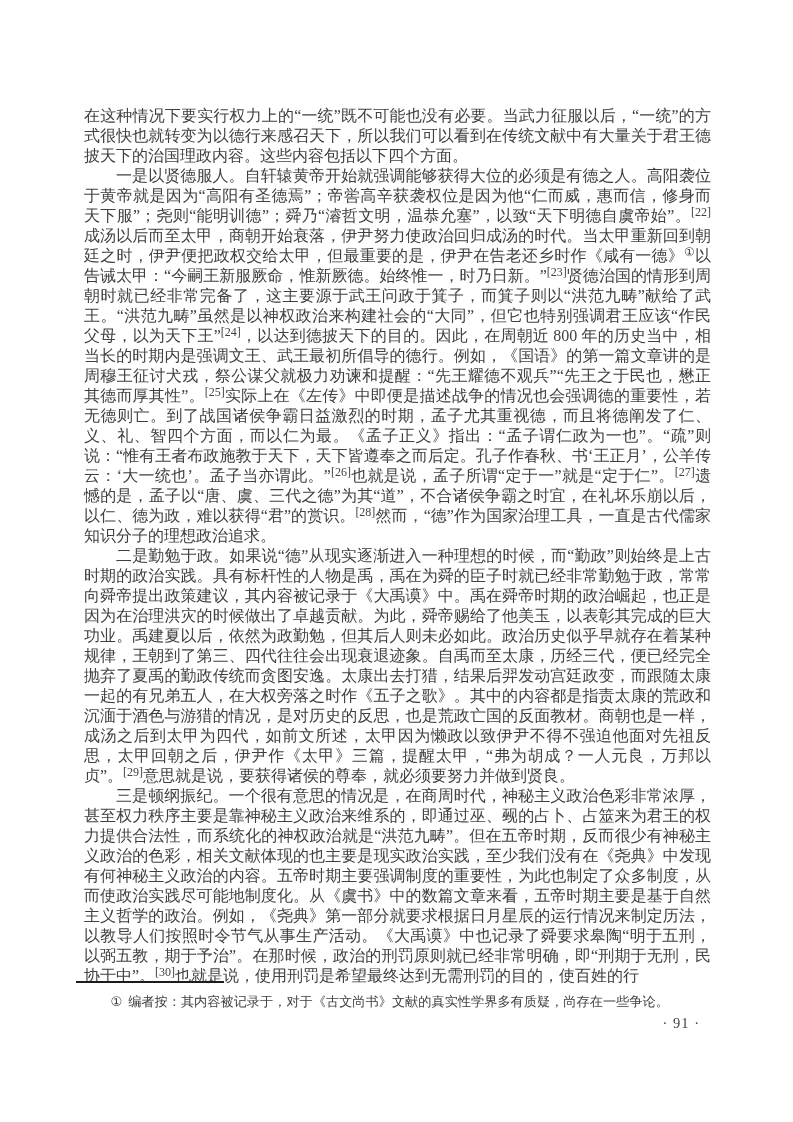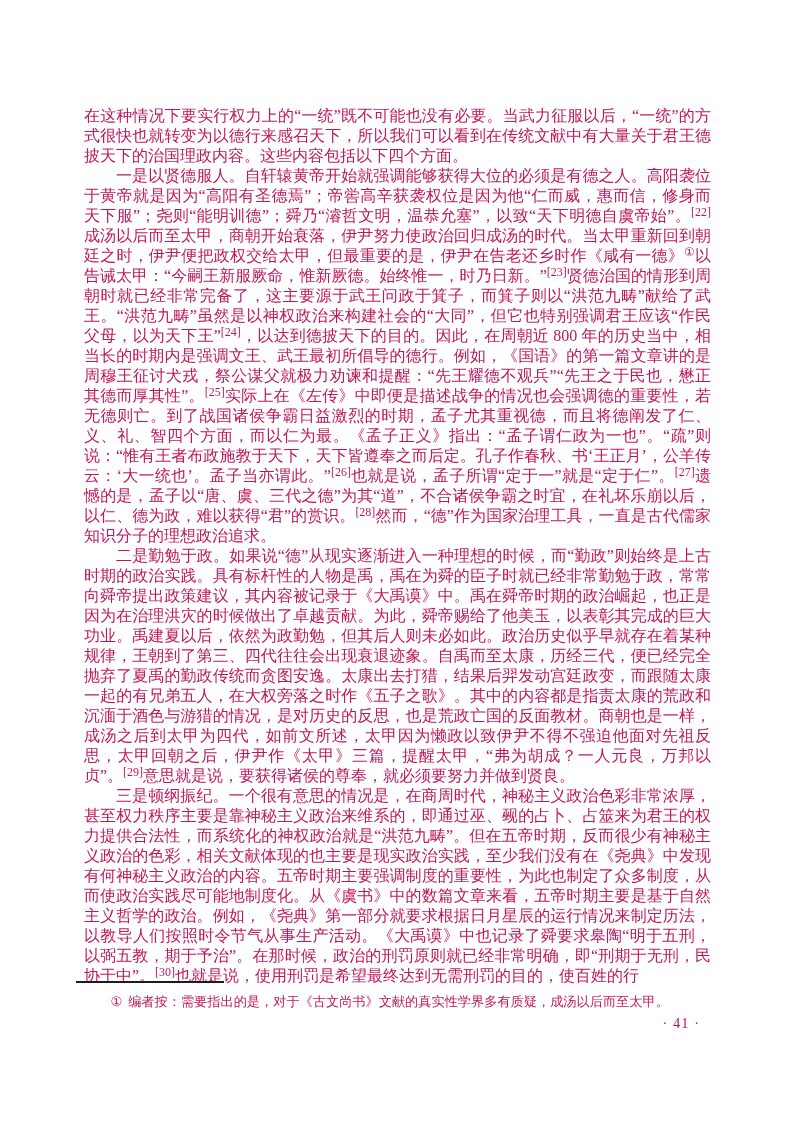--- a/index.html
+++ b/index.html
@@ -69,25 +69,25 @@
     top: 1015px;
     width: 616px;
     text-align: right;
     font-size: 14.5px;
     letter-spacing: 1px;
   }
 </style>
 </head>
 <body>
 
-<div class="page" style="background: rgb(255, 255, 255); color: #be185d;">
+<div class="page" style="background: rgb(255, 255, 255); color: #404040;">
   <div class="body-text">
       <p class="para"><span>在这种情况下要实行权力上的“一统”既不可能也没有必要。当武力征服以后，“一统”的方式很快也就转变为以德行来感召天下，所以我们可以看到在传统文献中有大量关于君王德披天下的治国理政内容。这些内容包括以下四个方面。</span></p>
       <p class="para indent"><span>一是以贤德服人。自轩辕黄帝开始就强调能够获得大位的必须是有德之人。高阳袭位于黄帝就是因为“高阳有圣德焉”；帝喾高辛获袭权位是因为他“仁而威，惠而信，修身而天下服”；尧则“能明训德”；舜乃“濬哲文明，温恭允塞”，以致“天下明德自虞帝始”。</span><span class="sup">[22]</span><span>成汤以后而至太甲，商朝开始衰落，伊尹努力使政治回归成汤的时代。当太甲重新回到朝廷之时，伊尹便把政权交给太甲，但最重要的是，伊尹在告老还乡时作《咸有一德》</span><span class="sup">①</span><span>以告诫太甲：“今嗣王新服厥命，惟新厥德。始终惟一，时乃日新。”</span><span class="sup">[23]</span><span>贤德治国的情形到周朝时就已经非常完备了，这主要源于武王问政于箕子，而箕子则以“洪范九畴”献给了武王。“洪范九畴”虽然是以神权政治来构建社会的“大同”，但它也特别强调君王应该“作民父母，以为天下王”</span><span class="sup">[24]</span><span>，以达到德披天下的目的。因此，在周朝近 800 年的历史当中，相当长的时期内是强调文王、武王最初所倡导的德行。例如，《国语》的第一篇文章讲的是周穆王征讨犬戎，祭公谋父就极力劝谏和提醒：“先王耀德不观兵”“先王之于民也，懋正其德而厚其性”。</span><span class="sup">[25]</span><span>实际上在《左传》中即便是描述战争的情况也会强调德的重要性，若无德则亡。到了战国诸侯争霸日益激烈的时期，孟子尤其重视德，而且将德阐发了仁、义、礼、智四个方面，而以仁为最。《孟子正义》指出：“孟子谓仁政为一也”。“疏”则说：“惟有王者布政施教于天下，天下皆遵奉之而后定。孔子作春秋、书‘王正月’，公羊传云：‘大一统也’。孟子当亦谓此。”</span><span class="sup">[26]</span><span>也就是说，孟子所谓“定于一”就是“定于仁”。</span><span class="sup">[27]</span><span>遗憾的是，孟子以“唐、虞、三代之德”为其“道”，不合诸侯争霸之时宜，在礼坏乐崩以后，以仁、德为政，难以获得“君”的赏识。</span><span class="sup">[28]</span><span>然而，“德”作为国家治理工具，一直是古代儒家知识分子的理想政治追求。</span></p>
       <p class="para indent"><span>二是勤勉于政。如果说“德”从现实逐渐进入一种理想的时候，而“勤政”则始终是上古时期的政治实践。具有标杆性的人物是禹，禹在为舜的臣子时就已经非常勤勉于政，常常向舜帝提出政策建议，其内容被记录于《大禹谟》中。禹在舜帝时期的政治崛起，也正是因为在治理洪灾的时候做出了卓越贡献。为此，舜帝赐给了他美玉，以表彰其完成的巨大功业。禹建夏以后，依然为政勤勉，但其后人则未必如此。政治历史似乎早就存在着某种规律，王朝到了第三、四代往往会出现衰退迹象。自禹而至太康，历经三代，便已经完全抛弃了夏禹的勤政传统而贪图安逸。太康出去打猎，结果后羿发动宫廷政变，而跟随太康一起的有兄弟五人，在大权旁落之时作《五子之歌》。其中的内容都是指责太康的荒政和沉湎于酒色与游猎的情况，是对历史的反思，也是荒政亡国的反面教材。商朝也是一样，成汤之后到太甲为四代，如前文所述，太甲因为懒政以致伊尹不得不强迫他面对先祖反思，太甲回朝之后，伊尹作《太甲》三篇，提醒太甲，“弗为胡成？一人元良，万邦以贞”。</span><span class="sup">[29]</span><span>意思就是说，要获得诸侯的尊奉，就必须要努力并做到贤良。</span></p>
       <p class="para indent"><span>三是顿纲振纪。一个很有意思的情况是，在商周时代，神秘主义政治色彩非常浓厚，甚至权力秩序主要是靠神秘主义政治来维系的，即通过巫、觋的占卜、占筮来为君王的权力提供合法性，而系统化的神权政治就是“洪范九畴”。但在五帝时期，反而很少有神秘主义政治的色彩，相关文献体现的也主要是现实政治实践，至少我们没有在《尧典》中发现有何神秘主义政治的内容。五帝时期主要强调制度的重要性，为此也制定了众多制度，从而使政治实践尽可能地制度化。从《虞书》中的数篇文章来看，五帝时期主要是基于自然主义哲学的政治。例如，《尧典》第一部分就要求根据日月星辰的运行情况来制定历法，以教导人们按照时令节气从事生产活动。《大禹谟》中也记录了舜要求皋陶“明于五刑，以弼五教，期于予治”。在那时候，政治的刑罚原则就已经非常明确，即“刑期于无刑，民协于中”。</span><span class="sup">[30]</span><span>也就是说，使用刑罚是希望最终达到无需刑罚的目的，使百姓的行</span></p>
     </div>
   <div class="footnote-rule"></div>
   <div class="footnote">
-    <span class="fn-marker">①</span><span class="fn-text">编者按：需要指出的是，对于《古文尚书》文献的真实性学界多有质疑，成汤以后而至太甲。</span>
+    <span class="fn-marker">①</span><span class="fn-text">编者按：其内容被记录于，对于《古文尚书》文献的真实性学界多有质疑，尚存在一些争论。</span>
   </div>
-  <div class="page-number">· 41 ·</div>
+  <div class="page-number">· 91 ·</div>
 </div>
 
 </body></html>

